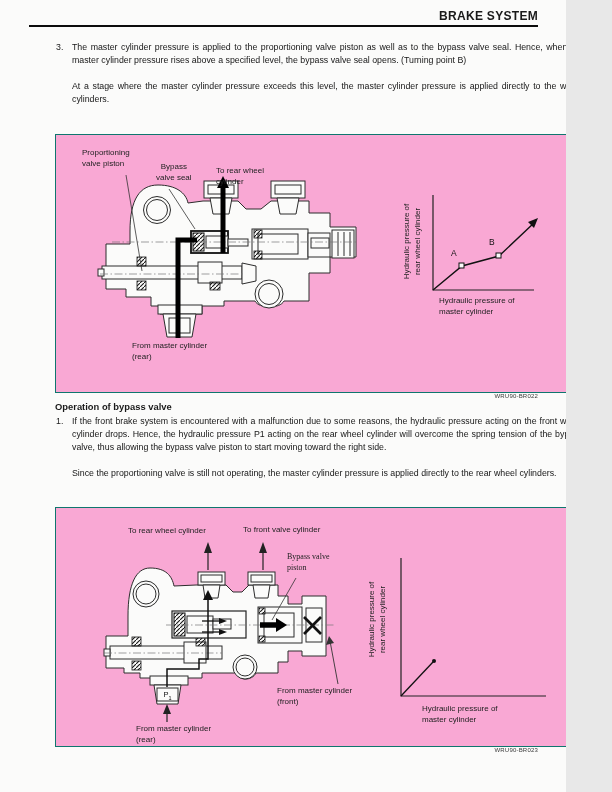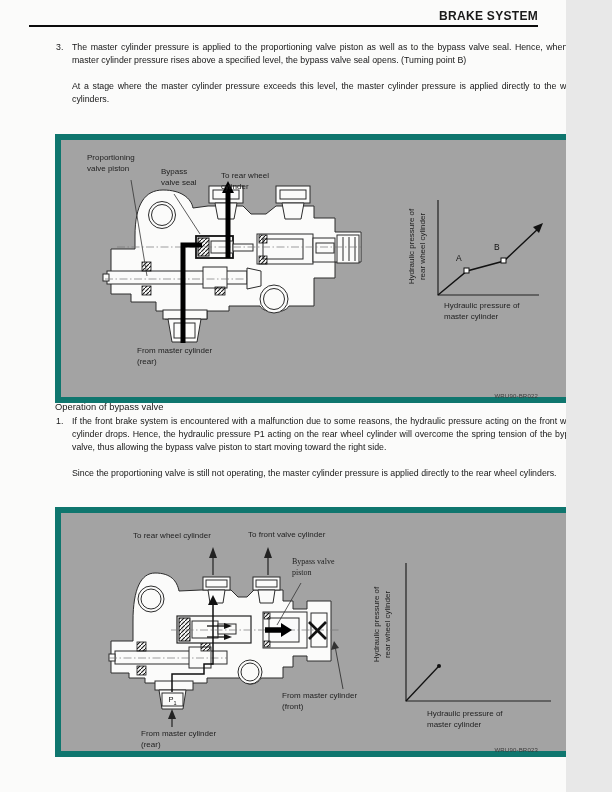--- a/index.html
+++ b/index.html
@@ -3,22 +3,22 @@
 <meta charset="utf-8">
 <style>
   html,body{margin:0;padding:0;background:#e8e8e8;}
   .page{position:relative;width:547px;height:792px;background:#fbfbfa;
         font-family:"Liberation Sans",sans-serif;color:#1a1a1a;overflow:hidden;padding-left:19px;}
   .hdr-title{position:absolute;top:9px;right:28px;font-size:12px;font-weight:bold;letter-spacing:.3px;}
   .hdr-rule{position:absolute;top:25px;left:29px;right:28px;height:2px;background:#0c0c0c;}
   .body-num{position:absolute;font-size:8.8px;line-height:13px;}
   .body-para{position:absolute;width:511px;left:72px;font-size:8.8px;line-height:13px;
              text-align:justify;color:#161616;}
-  .sec-heading{position:absolute;left:55px;font-size:9.4px;font-weight:normal;}
-  .figbox{position:absolute;left:55px;width:528px;border:6px solid #0f766e;background:#a3a3a3;}
+  .sec-heading{position:absolute;left:55px;font-size:9.4px;font-weight:bold;}
+  .figbox{position:absolute;left:55px;width:528px;border:1px solid #0f766e;background:#f9a8d4;}
   .figbox svg{position:absolute;left:0;top:0;}
   .flabel{position:absolute;font-size:8px;line-height:10.5px;color:#222;white-space:pre-line;}
   .rot{transform:rotate(-90deg);transform-origin:center;text-align:center;width:110px;}
   .ptlabel{position:absolute;font-size:8.5px;color:#111;}
   .p1box{position:absolute;font-size:7.5px;color:#111;text-align:center;}
   .p1box sub{font-size:5.5px;}
   .figcode{position:absolute;right:28px;font-size:6px;color:#3a3a3a;letter-spacing:.2px;}
   .footer{position:absolute;top:759px;left:0;right:0;text-align:center;font-size:9.5px;color:#1a1a1a;}
 </style>
 </head>
@@ -101,21 +101,21 @@
       <g>
         <path d="M377,60 L377,155 L478,155" stroke="#222" stroke-width="1.2" fill="none"></path>
         <polyline points="377,155 406,131 443,121 479,87" stroke="#111" stroke-width="1.4" fill="none"></polyline>
         <polygon points="482,83 472,87 478,93" fill="#111"></polygon>
         <rect x="403" y="128" width="5" height="5" fill="#fbfbfa" stroke="#111"></rect>
         <rect x="440" y="118" width="5" height="5" fill="#fbfbfa" stroke="#111"></rect>
       </g>
     </svg>
     <div class="flabel" style="left:26px;top:13px;">Proportioning
 valve piston</div>
-    <div class="flabel" style="left:100px;top:27px;">Bypass
+    <div class="flabel" style="left:100px;top:27px;text-align:center;">Bypass
 valve seal</div>
     <div class="flabel" style="left:160px;top:19px;margin-top:12px;">To rear wheel
 cylinder</div>
     <div class="flabel" style="left:76px;top:206px;">From master cylinder
 (rear)</div>
     <div class="ptlabel" style="left:395px;top:113px;">A</div>
     <div class="ptlabel" style="left:433px;top:102px;">B</div>
     <div class="flabel rot" style="left:301px;top:96px;">Hydraulic pressure of
 rear wheel cylinder</div>
     <div class="flabel" style="left:383px;top:161px;">Hydraulic pressure of

